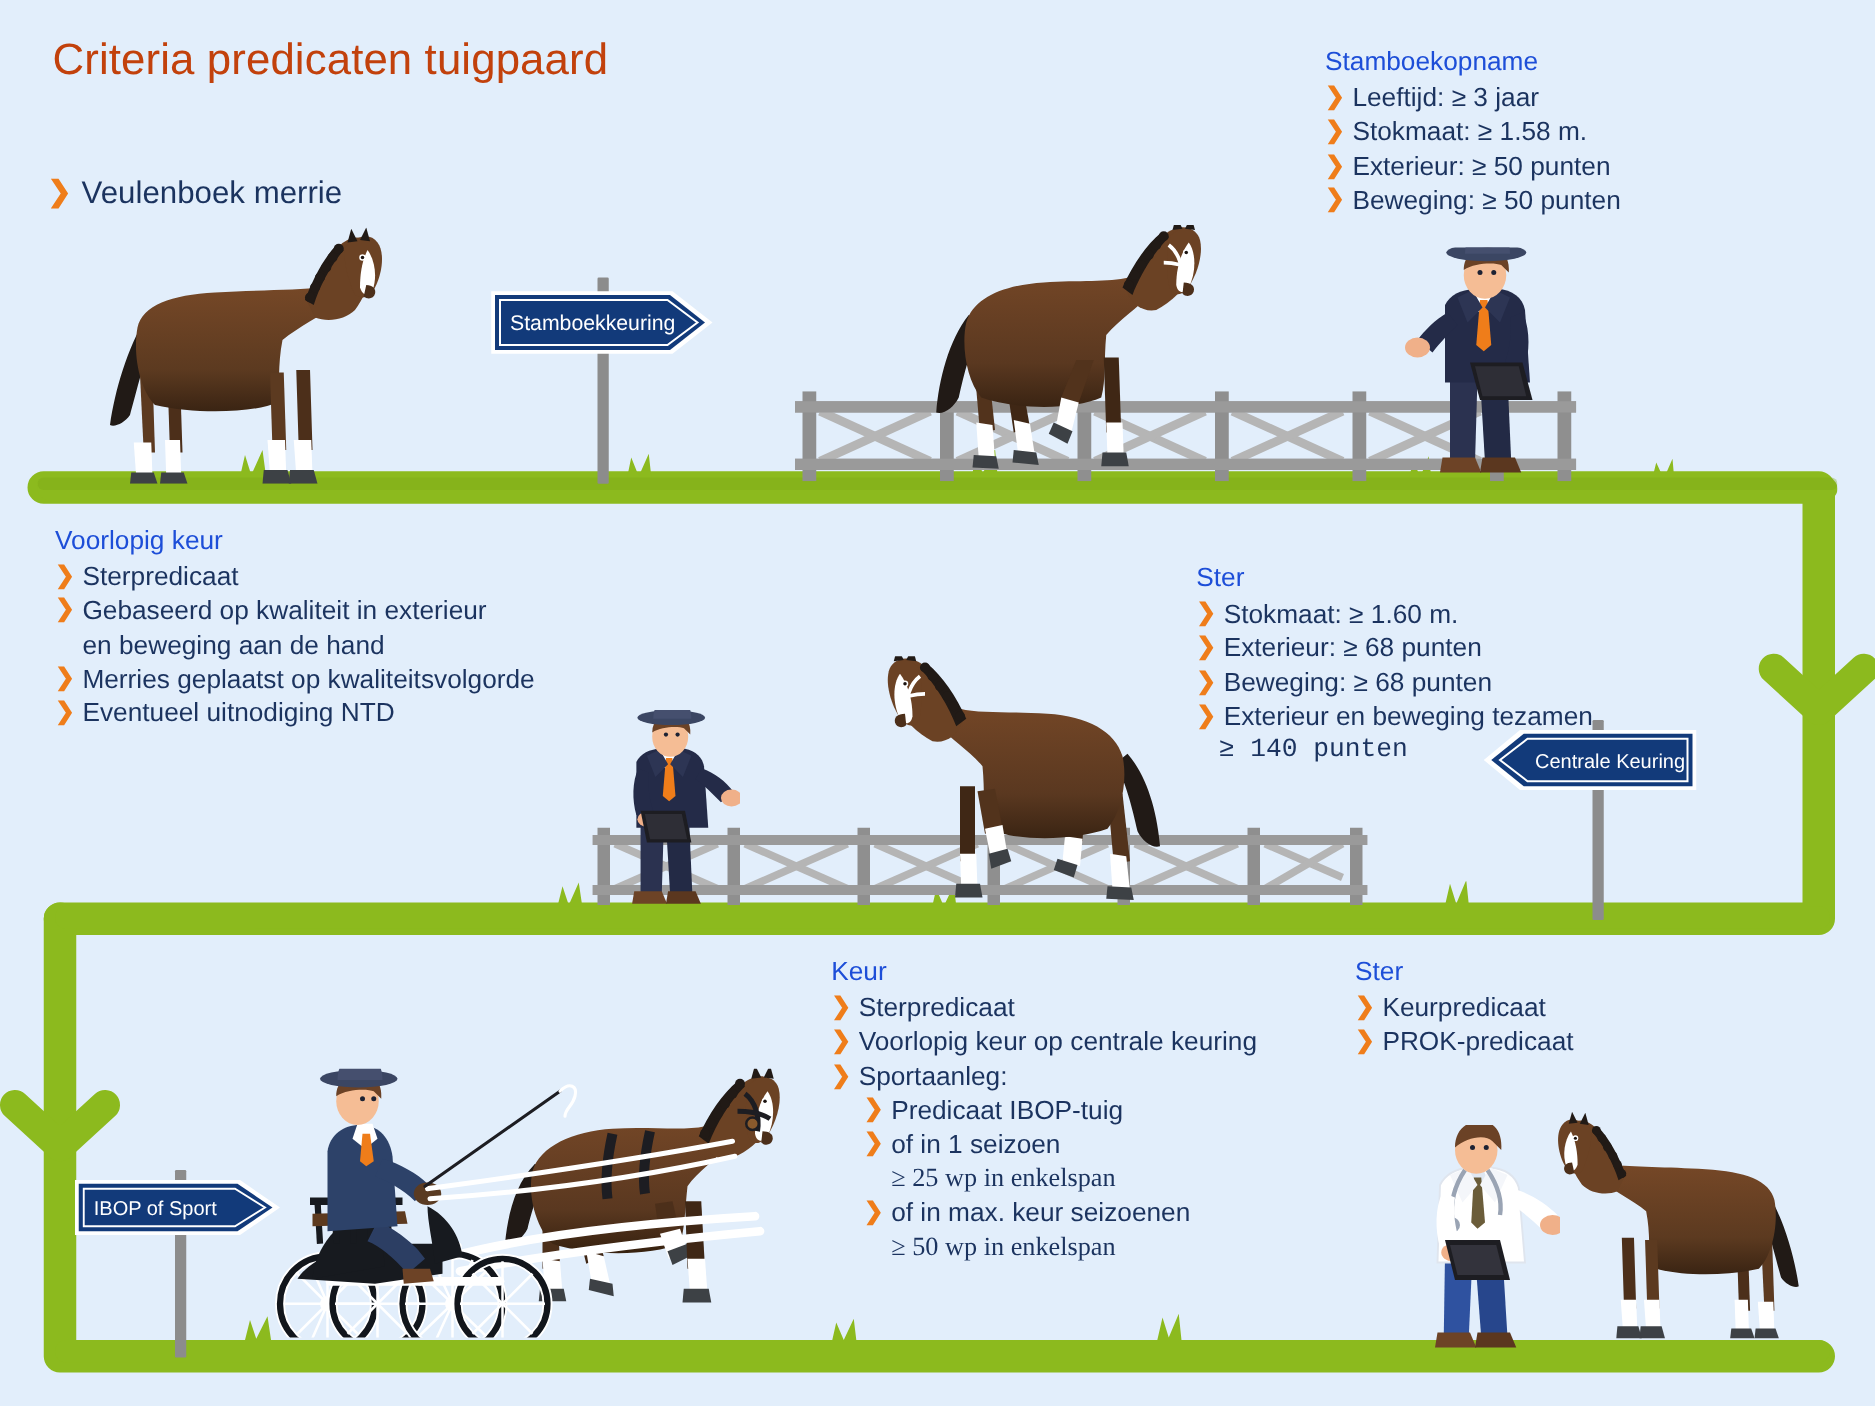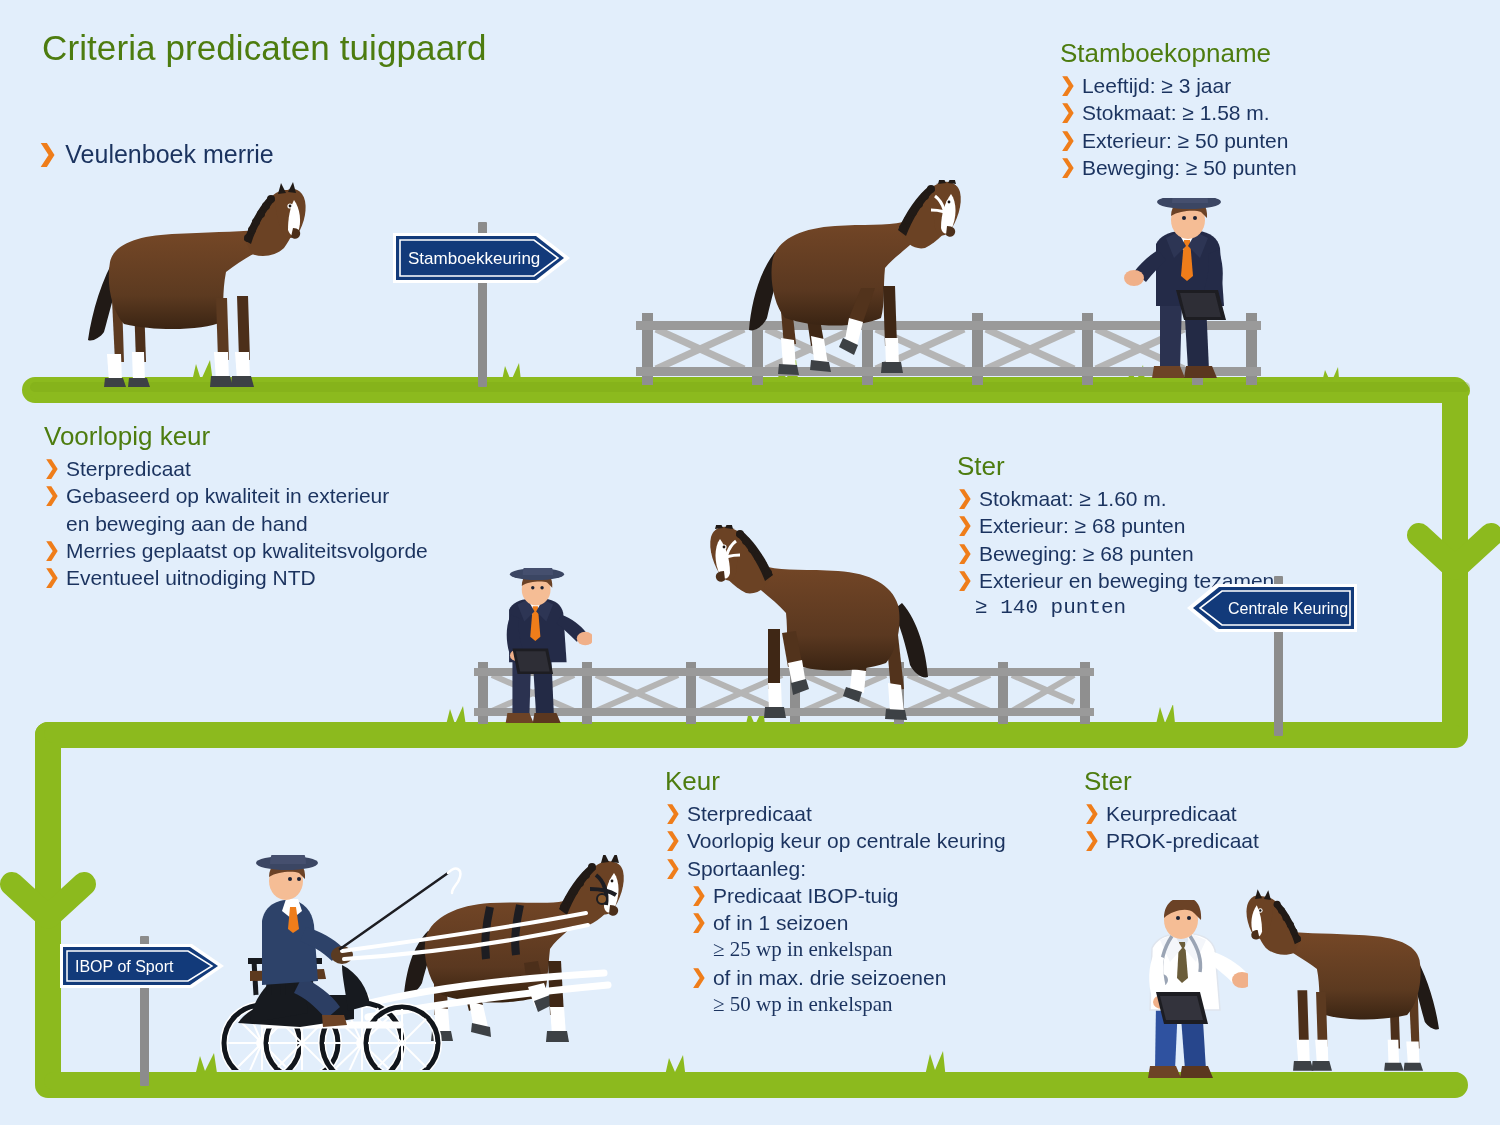--- a/index.html
+++ b/index.html
@@ -10,26 +10,26 @@
     font-family:"Liberation Sans", sans-serif;
     overflow:hidden;
     position:relative;
   }
   .stage{position:absolute;left:0;top:0;width:1500px;height:1125px;}
   .abs{position:absolute;}
 
   
   .title{
     left:42px;top:28px;
-    font-size:35px;color:#4d7c0f;
+    font-size:35px;color:#c2410c;
     letter-spacing:.1px;white-space:nowrap;
   }
   .block{ }
   .block .head{
-    font-size:26px;color:#4d7c0f;margin-bottom:3px;white-space:nowrap;
+    font-size:21px;color:#1d4ed8;margin-bottom:3px;white-space:nowrap;
   }
   .li{
     display:flex;align-items:flex-start;
     font-size:21px;color:#1b335f;line-height:1.30;
     white-space:nowrap;
   }
   .li .chev{
     color:#ef7d1a;font-weight:bold;font-size:19px;
     margin-right:6px;line-height:1.35;flex:0 0 auto;
   }
@@ -190,21 +190,21 @@
       </div>
     <div class="li sub">
         <span class="chev">❯</span>
         <span>of in 1 seizoen</span>
       </div>
     <div class="li sub2">
         <span>≥ 25 wp in enkelspan</span>
       </div>
     <div class="li sub">
         <span class="chev">❯</span>
-        <span>of in max. drie seizoenen</span>
+        <span>of in max. keur seizoenen</span>
       </div>
     <div class="li sub2">
         <span>≥ 50 wp in enkelspan</span>
       </div>
   </div>
 
   <div class="abs block" style="left:1084px;top:766px;">
     <div class="head">Ster</div>
     <div class="li">
         <span class="chev">❯</span>

